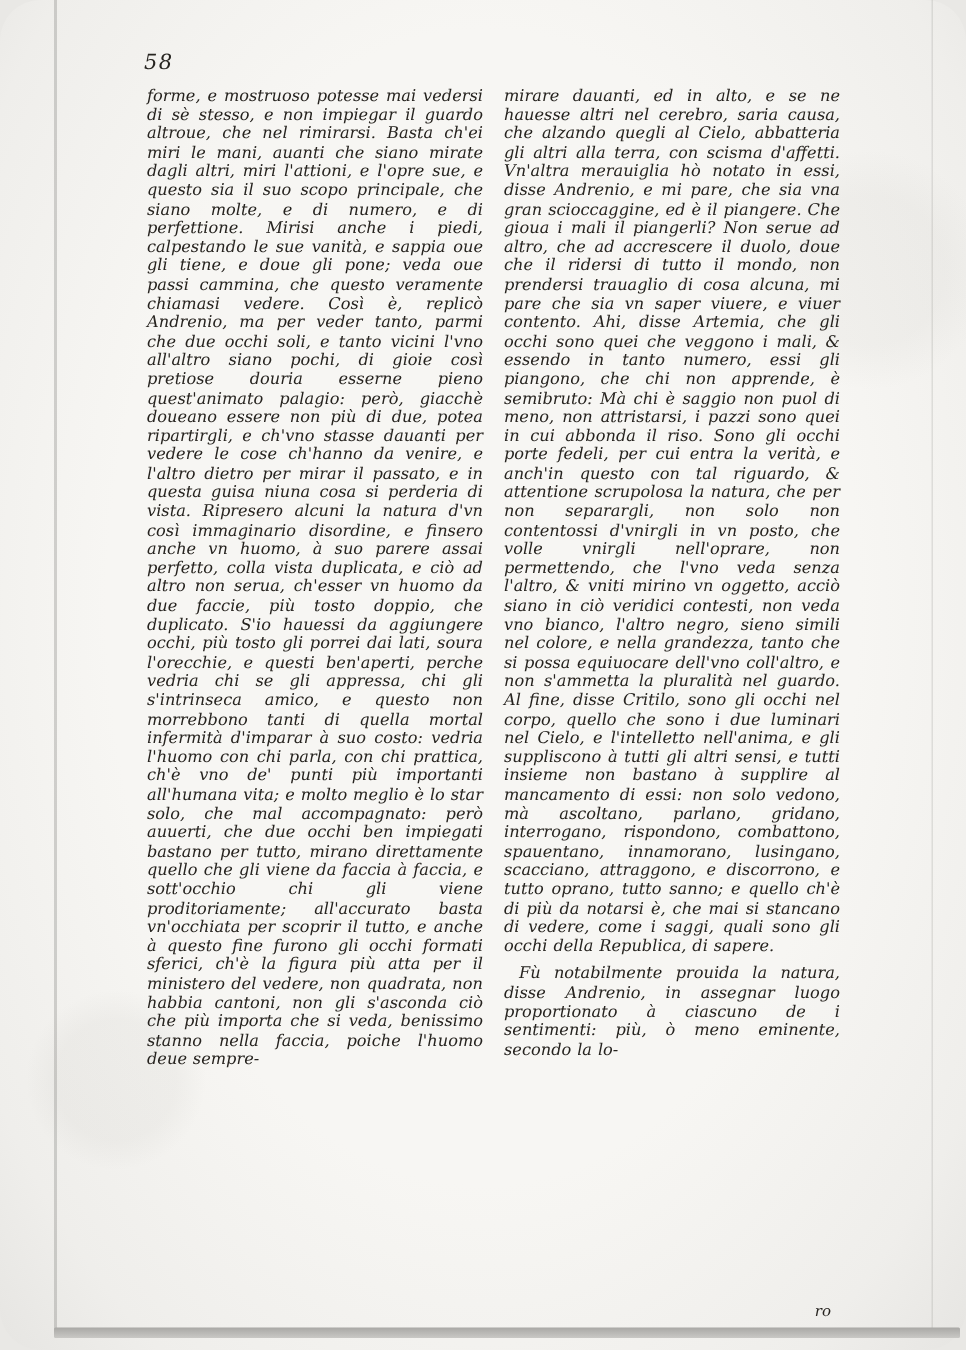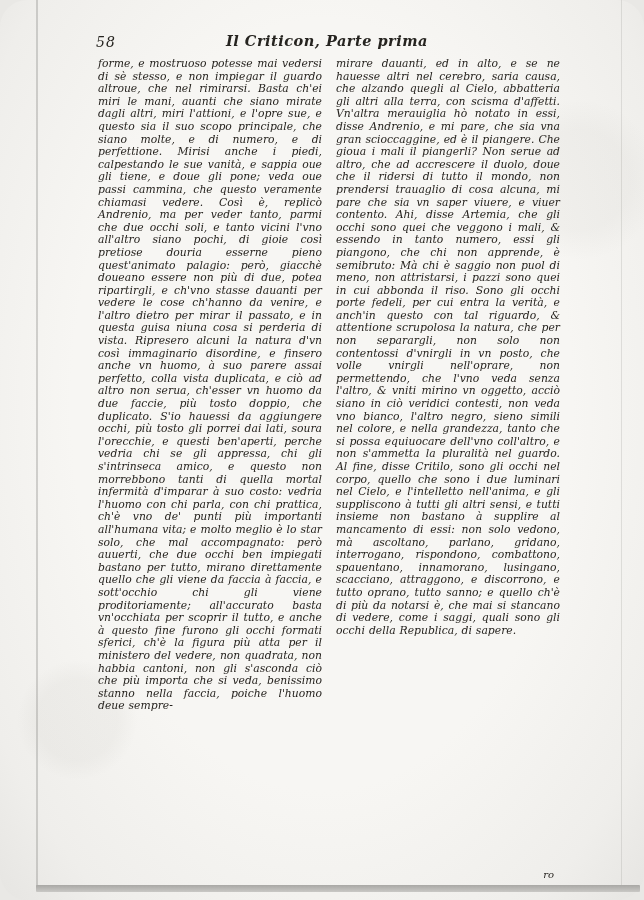--- a/index.html
+++ b/index.html
@@ -106,28 +106,28 @@
 <body>
 
 <div class="scan">
 
   <div class="page-edge-left"></div>
   <div class="page-edge-right"></div>
   <div class="noise"></div>
 
   <div class="running-head">
     <span class="page-num">58</span>
-    <span class="running-title">Il Criticon, Parte prima</span>
   </div>
 
   <div class="columns">
     <div class="col">
       <p>forme, e mostruoso potesse mai vedersi di sè stesso, e non impiegar il guardo altroue, che nel rimirarsi. Basta ch'ei miri le mani, auanti che siano mirate dagli altri, miri l'attioni, e l'opre sue, e questo sia il suo scopo principale, che siano molte, e di numero, e di perfettione. Mirisi anche i piedi, calpestando le sue vanità, e sappia oue gli tiene, e doue gli pone; veda oue passi cammina, che questo veramente chiamasi vedere. Così è, replicò Andrenio, ma per veder tanto, parmi che due occhi soli, e tanto vicini l'vno all'altro siano pochi, di gioie così pretiose douria esserne pieno quest'animato palagio: però, giacchè doueano essere non più di due, potea ripartirgli, e ch'vno stasse dauanti per vedere le cose ch'hanno da venire, e l'altro dietro per mirar il passato, e in questa guisa niuna cosa si perderia di vista. Ripresero alcuni la natura d'vn così immaginario disordine, e finsero anche vn huomo, à suo parere assai perfetto, colla vista duplicata, e ciò ad altro non serua, ch'esser vn huomo da due faccie, più tosto doppio, che duplicato. S'io hauessi da aggiungere occhi, più tosto gli porrei dai lati, soura l'orecchie, e questi ben'aperti, perche vedria chi se gli appressa, chi gli s'intrinseca amico, e questo non morrebbono tanti di quella mortal infermità d'imparar à suo costo: vedria l'huomo con chi parla, con chi prattica, ch'è vno de' punti più importanti all'humana vita; e molto meglio è lo star solo, che mal accompagnato: però auuerti, che due occhi ben impiegati bastano per tutto, mirano direttamente quello che gli viene da faccia à faccia, e sott'occhio chi gli viene proditoriamente; all'accurato basta vn'occhiata per scoprir il tutto, e anche à questo fine furono gli occhi formati sferici, ch'è la figura più atta per il ministero del vedere, non quadrata, non habbia cantoni, non gli s'asconda ciò che più importa che si veda, benissimo stanno nella faccia, poiche l'huomo deue sempre-</p>
     </div>
     <div class="col">
       <p>mirare dauanti, ed in alto, e se ne hauesse altri nel cerebro, saria causa, che alzando quegli al Cielo, abbatteria gli altri alla terra, con scisma d'affetti. Vn'altra merauiglia hò notato in essi, disse Andrenio, e mi pare, che sia vna gran scioccaggine, ed è il piangere. Che gioua i mali il piangerli? Non serue ad altro, che ad accrescere il duolo, doue che il ridersi di tutto il mondo, non prendersi trauaglio di cosa alcuna, mi pare che sia vn saper viuere, e viuer contento. Ahi, disse Artemia, che gli occhi sono quei che veggono i mali, &amp; essendo in tanto numero, essi gli piangono, che chi non apprende, è semibruto: Mà chi è saggio non puol di meno, non attristarsi, i pazzi sono quei in cui abbonda il riso. Sono gli occhi porte fedeli, per cui entra la verità, e anch'in questo con tal riguardo, &amp; attentione scrupolosa la natura, che per non separargli, non solo non contentossi d'vnirgli in vn posto, che volle vnirgli nell'oprare, non permettendo, che l'vno veda senza l'altro, &amp; vniti mirino vn oggetto, acciò siano in ciò veridici contesti, non veda vno bianco, l'altro negro, sieno simili nel colore, e nella grandezza, tanto che si possa equiuocare dell'vno coll'altro, e non s'ammetta la pluralità nel guardo. Al fine, disse Critilo, sono gli occhi nel corpo, quello che sono i due luminari nel Cielo, e l'intelletto nell'anima, e gli suppliscono à tutti gli altri sensi, e tutti insieme non bastano à supplire al mancamento di essi: non solo vedono, mà ascoltano, parlano, gridano, interrogano, rispondono, combattono, spauentano, innamorano, lusingano, scacciano, attraggono, e discorrono, e tutto oprano, tutto sanno; e quello ch'è di più da notarsi è, che mai si stancano di vedere, come i saggi, quali sono gli occhi della Republica, di sapere.</p>
+      <p class="indent">Fù notabilmente prouida la natura, disse Andrenio, in assegnar luogo proportionato à ciascuno de i sentimenti: più, ò meno eminente, secondo la lo-</p>
       <div class="catchword">ro</div>
     </div>
   </div>
 
   <div class="bottom-shadow"></div>
 
 </div>
 
 </body></html>

